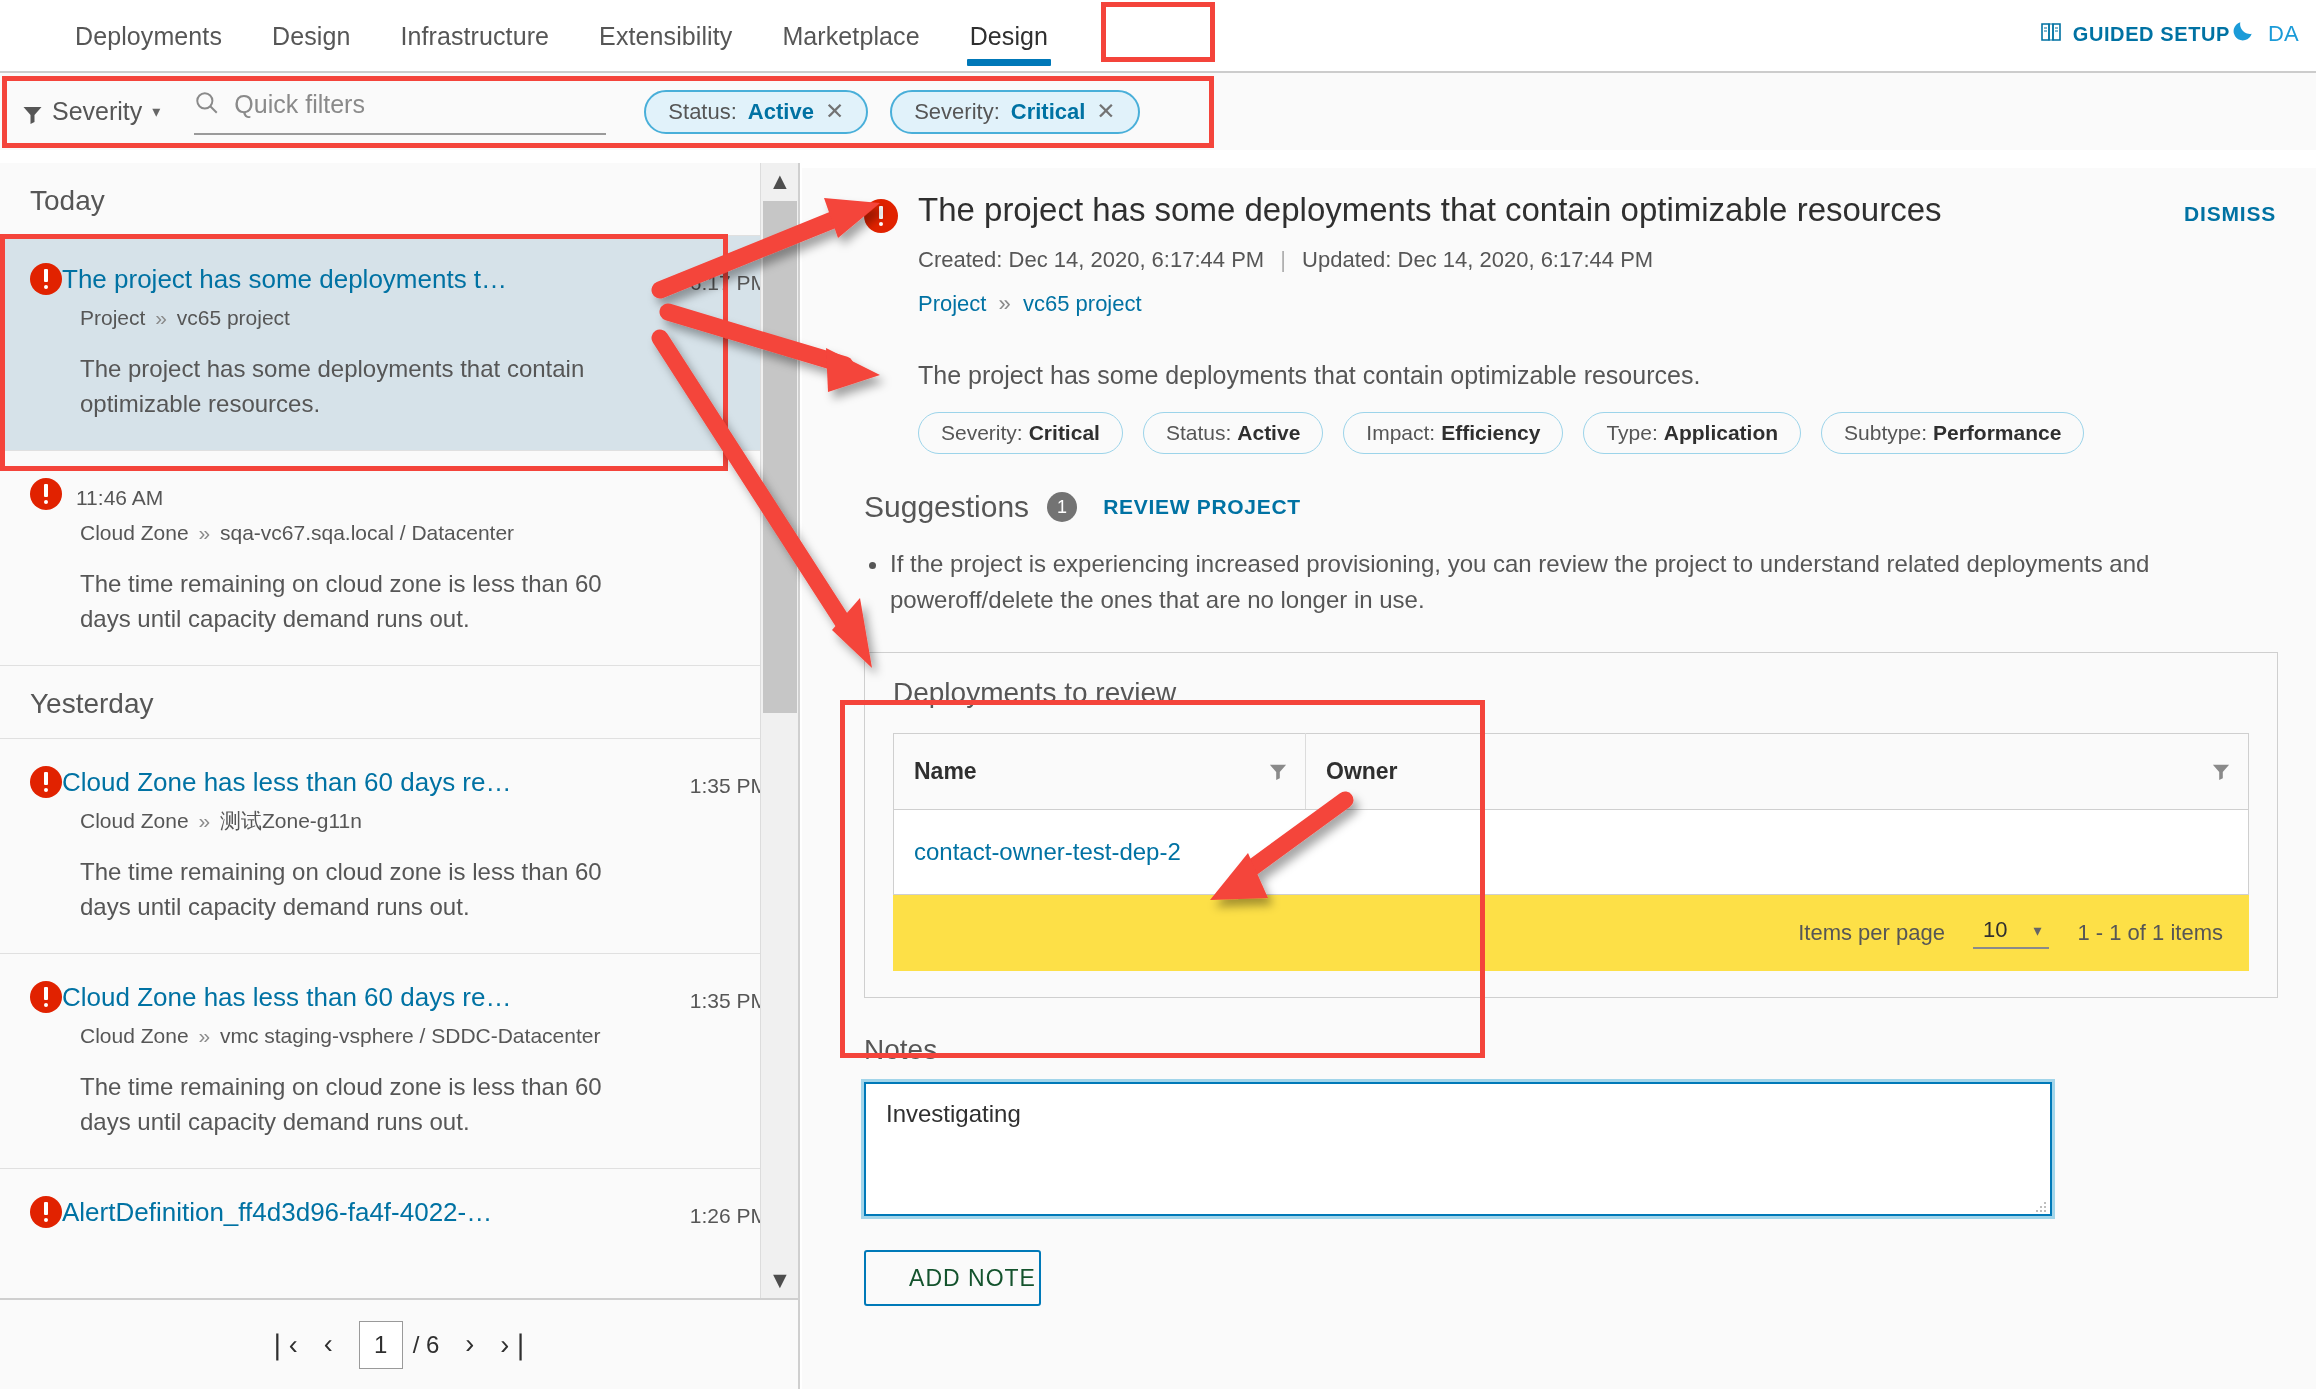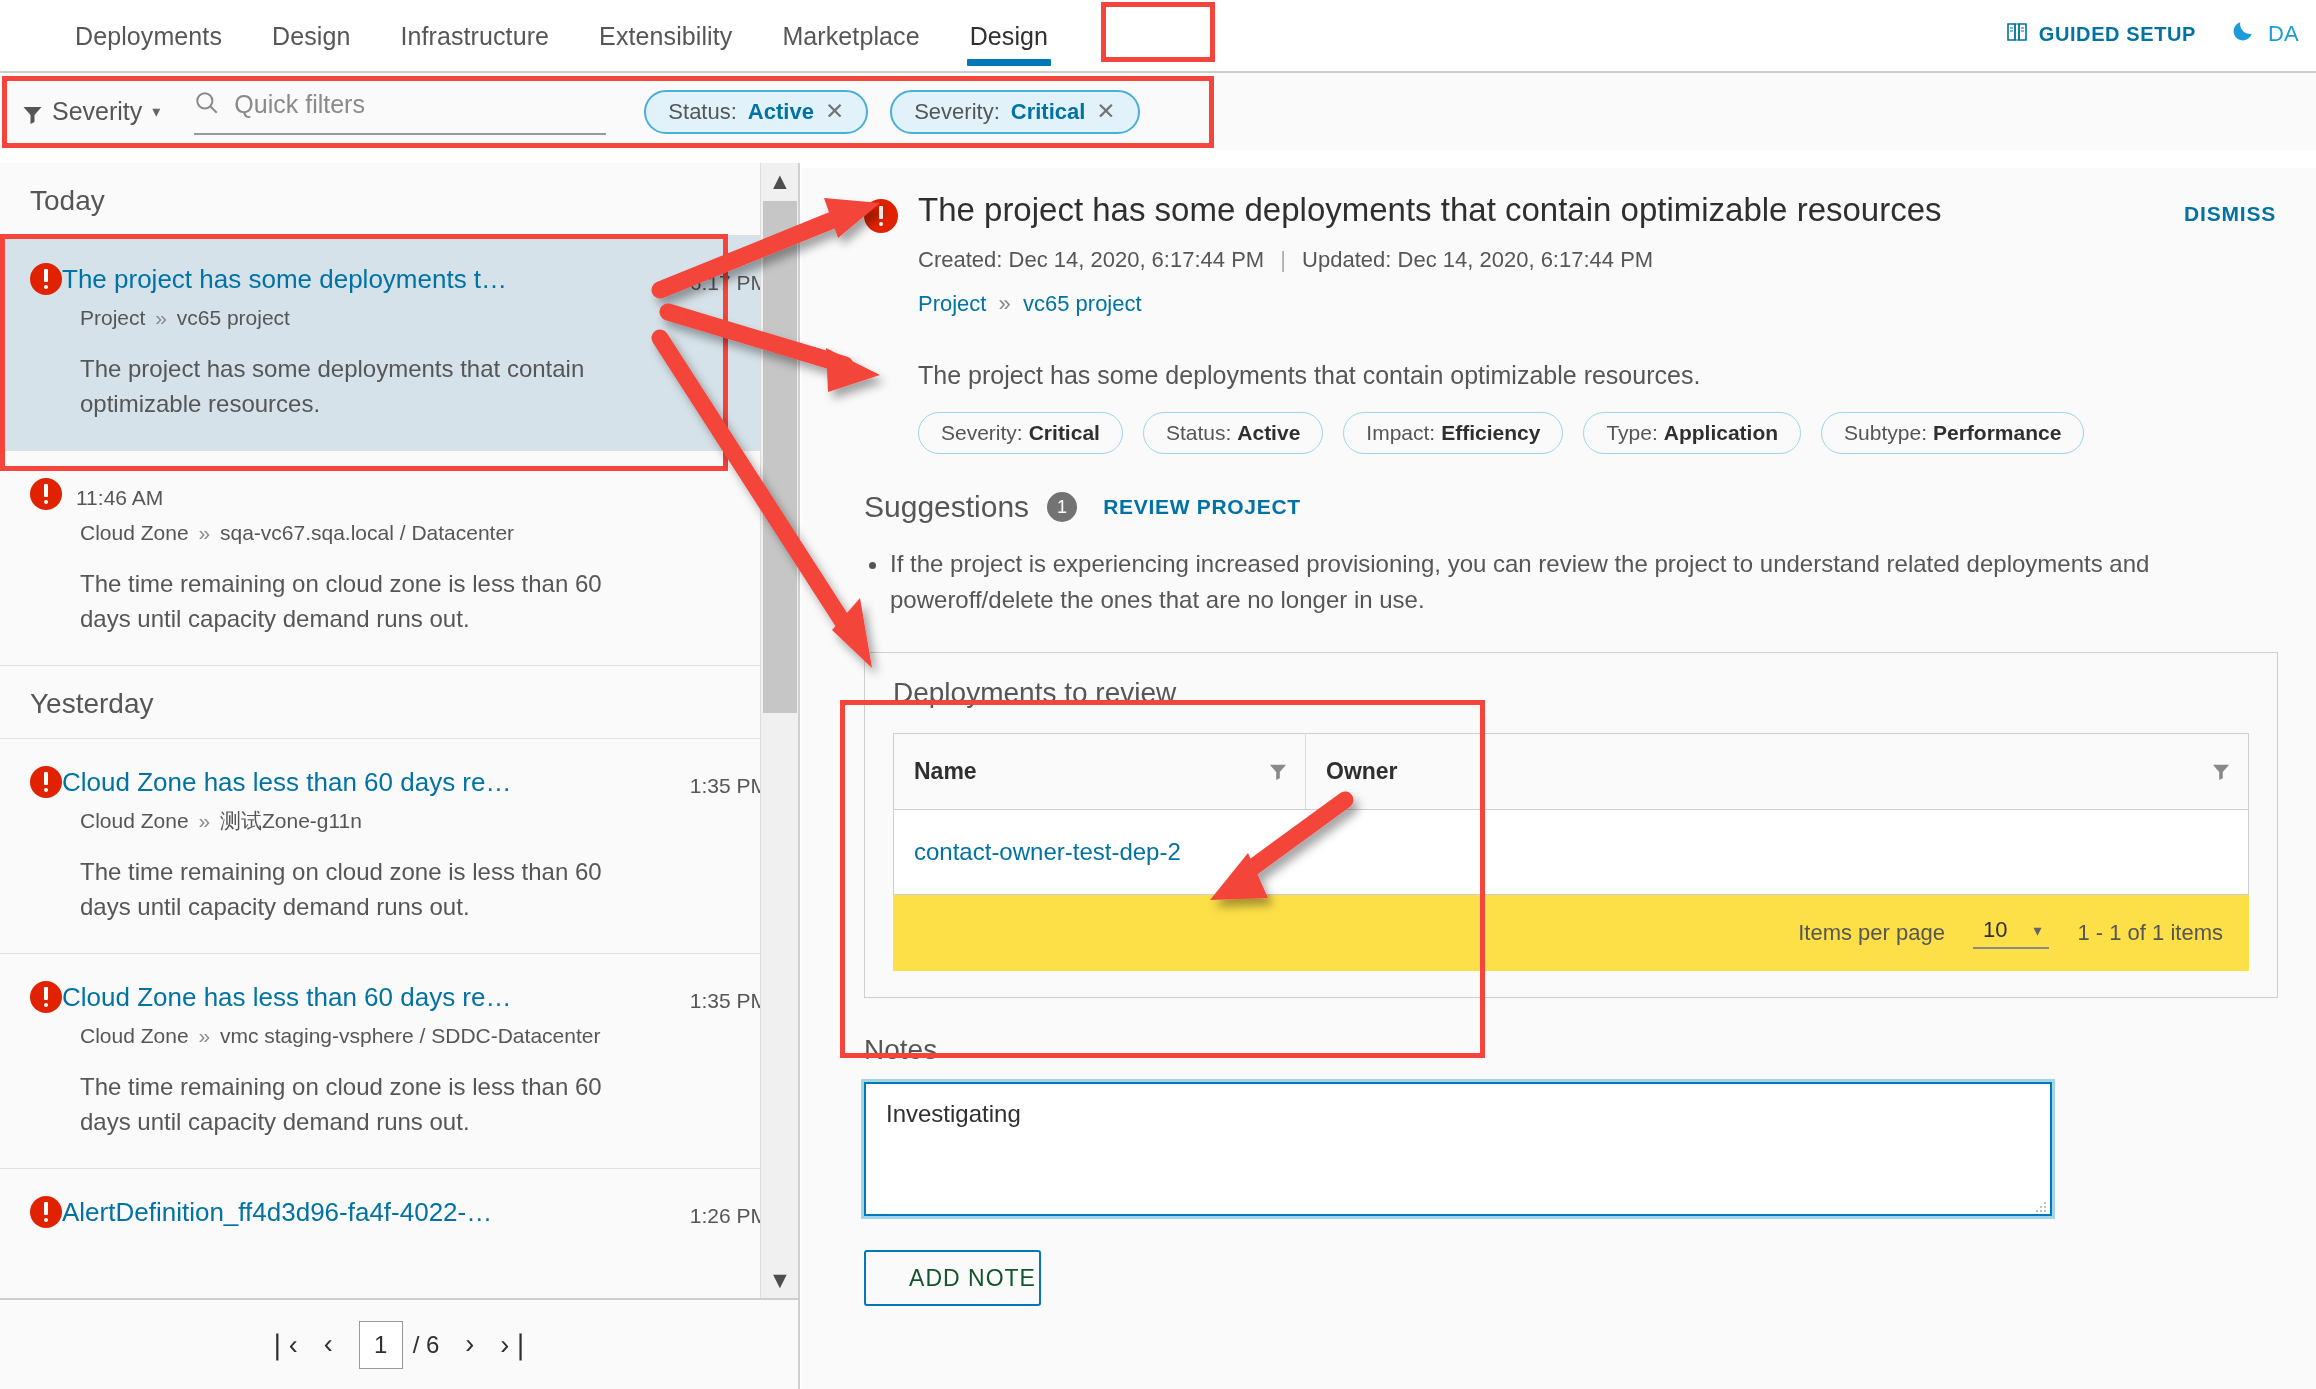--- a/index.html
+++ b/index.html
@@ -21,21 +21,21 @@
     padding: 0 25px; font-size: 25px; color: #565656; white-space: nowrap;
     cursor: pointer; letter-spacing: .1px; justify-content: flex-end;
   }
   .nav-tab.active { color: #2f2f2f; }
   .nav-tab.active::after {
     content: ""; position: absolute; left: 22px; right: 22px; bottom: 6px;
     height: 7px; background: #0078b8; border-radius: 1px;
   }
   .topnav-right {
     position: absolute; right: 0; top: 0; height: 68px; display: flex;
-    align-items: center; gap: 34px; padding-right: 0px;
+    align-items: center; padding-right: 0px;
   }
   .guided-setup {
     display: flex; align-items: center; gap: 10px; font-size: 20px;
     color: #0072a3; letter-spacing: .6px; cursor: pointer; font-weight: 600;
   }
   .dark-mode {
     display: flex; align-items: center; gap: 12px; font-size: 22px;
     color: #1b9bd8; cursor: pointer; padding-right: 2px; white-space: nowrap;
     overflow: hidden; width: 86px;
   }

